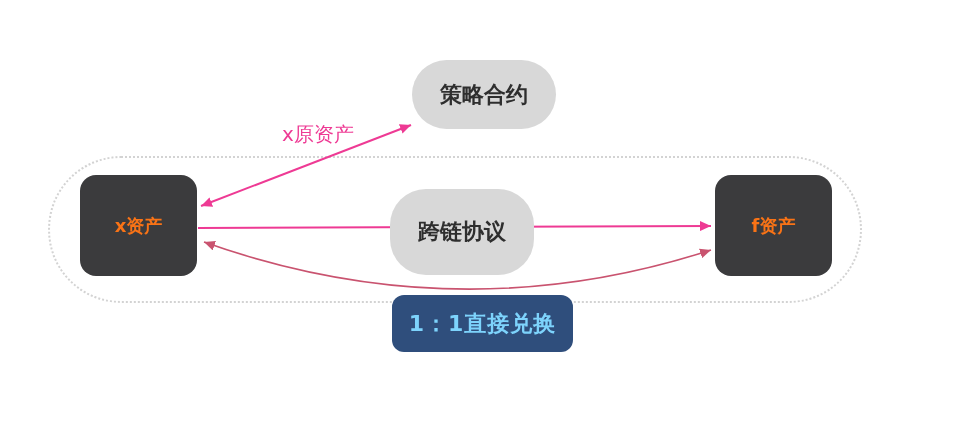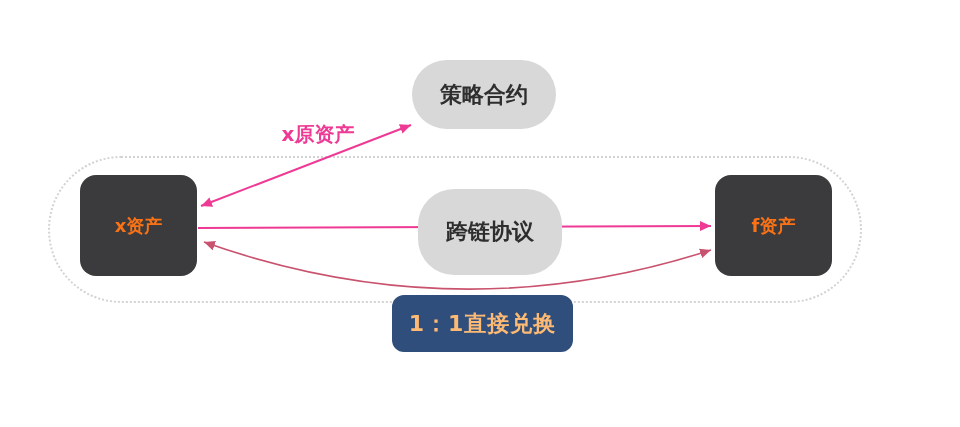--- a/index.html
+++ b/index.html
@@ -43,44 +43,44 @@
     font-weight: 600;
   }
   .node-dark {
     background: #3b3b3d;
     border-radius: 16px;
     color: #f97316;
     font-size: 18px;
     font-weight: 700;
   }
   .node-strategy  { left: 412px; top: 60px;  width: 144px; height: 69px; }
-  .node-protocol  { left: 418px; top: 189px; width: 144px; height: 86px; }
+  .node-protocol  { left: 390px; top: 189px; width: 144px; height: 86px; }
   .node-asset-x   { left: 80px;  top: 175px; width: 117px; height: 101px; }
   .node-asset-f   { left: 715px; top: 175px; width: 117px; height: 101px; }
   .badge {
     position: absolute;
     left: 392px; top: 295px;
     width: 181px; height: 57px;
     background: #2f4e7c;
     border-radius: 12px;
     display: flex;
     align-items: center;
     justify-content: center;
-    color: #fdba74;
+    color: #7dd3fc;
     font-size: 22px;
     font-weight: 700;
     z-index: 3;
     letter-spacing: 1px;
   }
   .edge-label {
     position: absolute;
     transform: translateX(-50%);
     color: #ee3a94;
     font-size: 20px;
-    font-weight: 700;
+    font-weight: 400;
     white-space: nowrap;
     z-index: 3;
   }
   .label-x-original  { left: 318px; top: 121px; }
   .label-cross-chain { left: 320px; top: 195px; }
   .label-px          { left: 635px; top: 194px; }
 </style>
 </head>
 <body>
 

